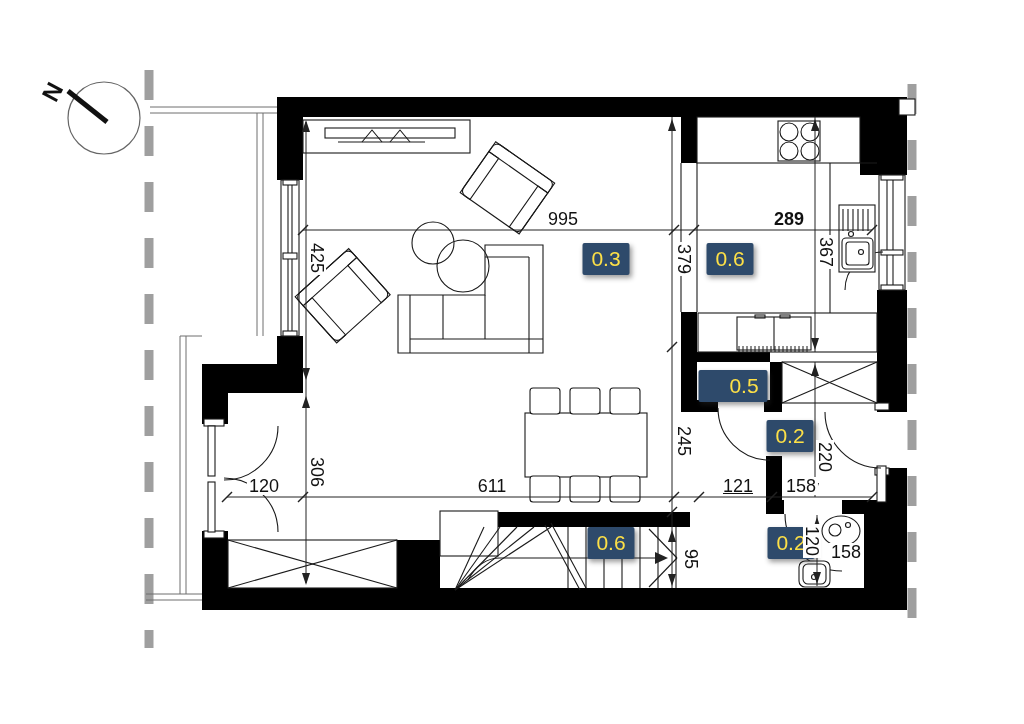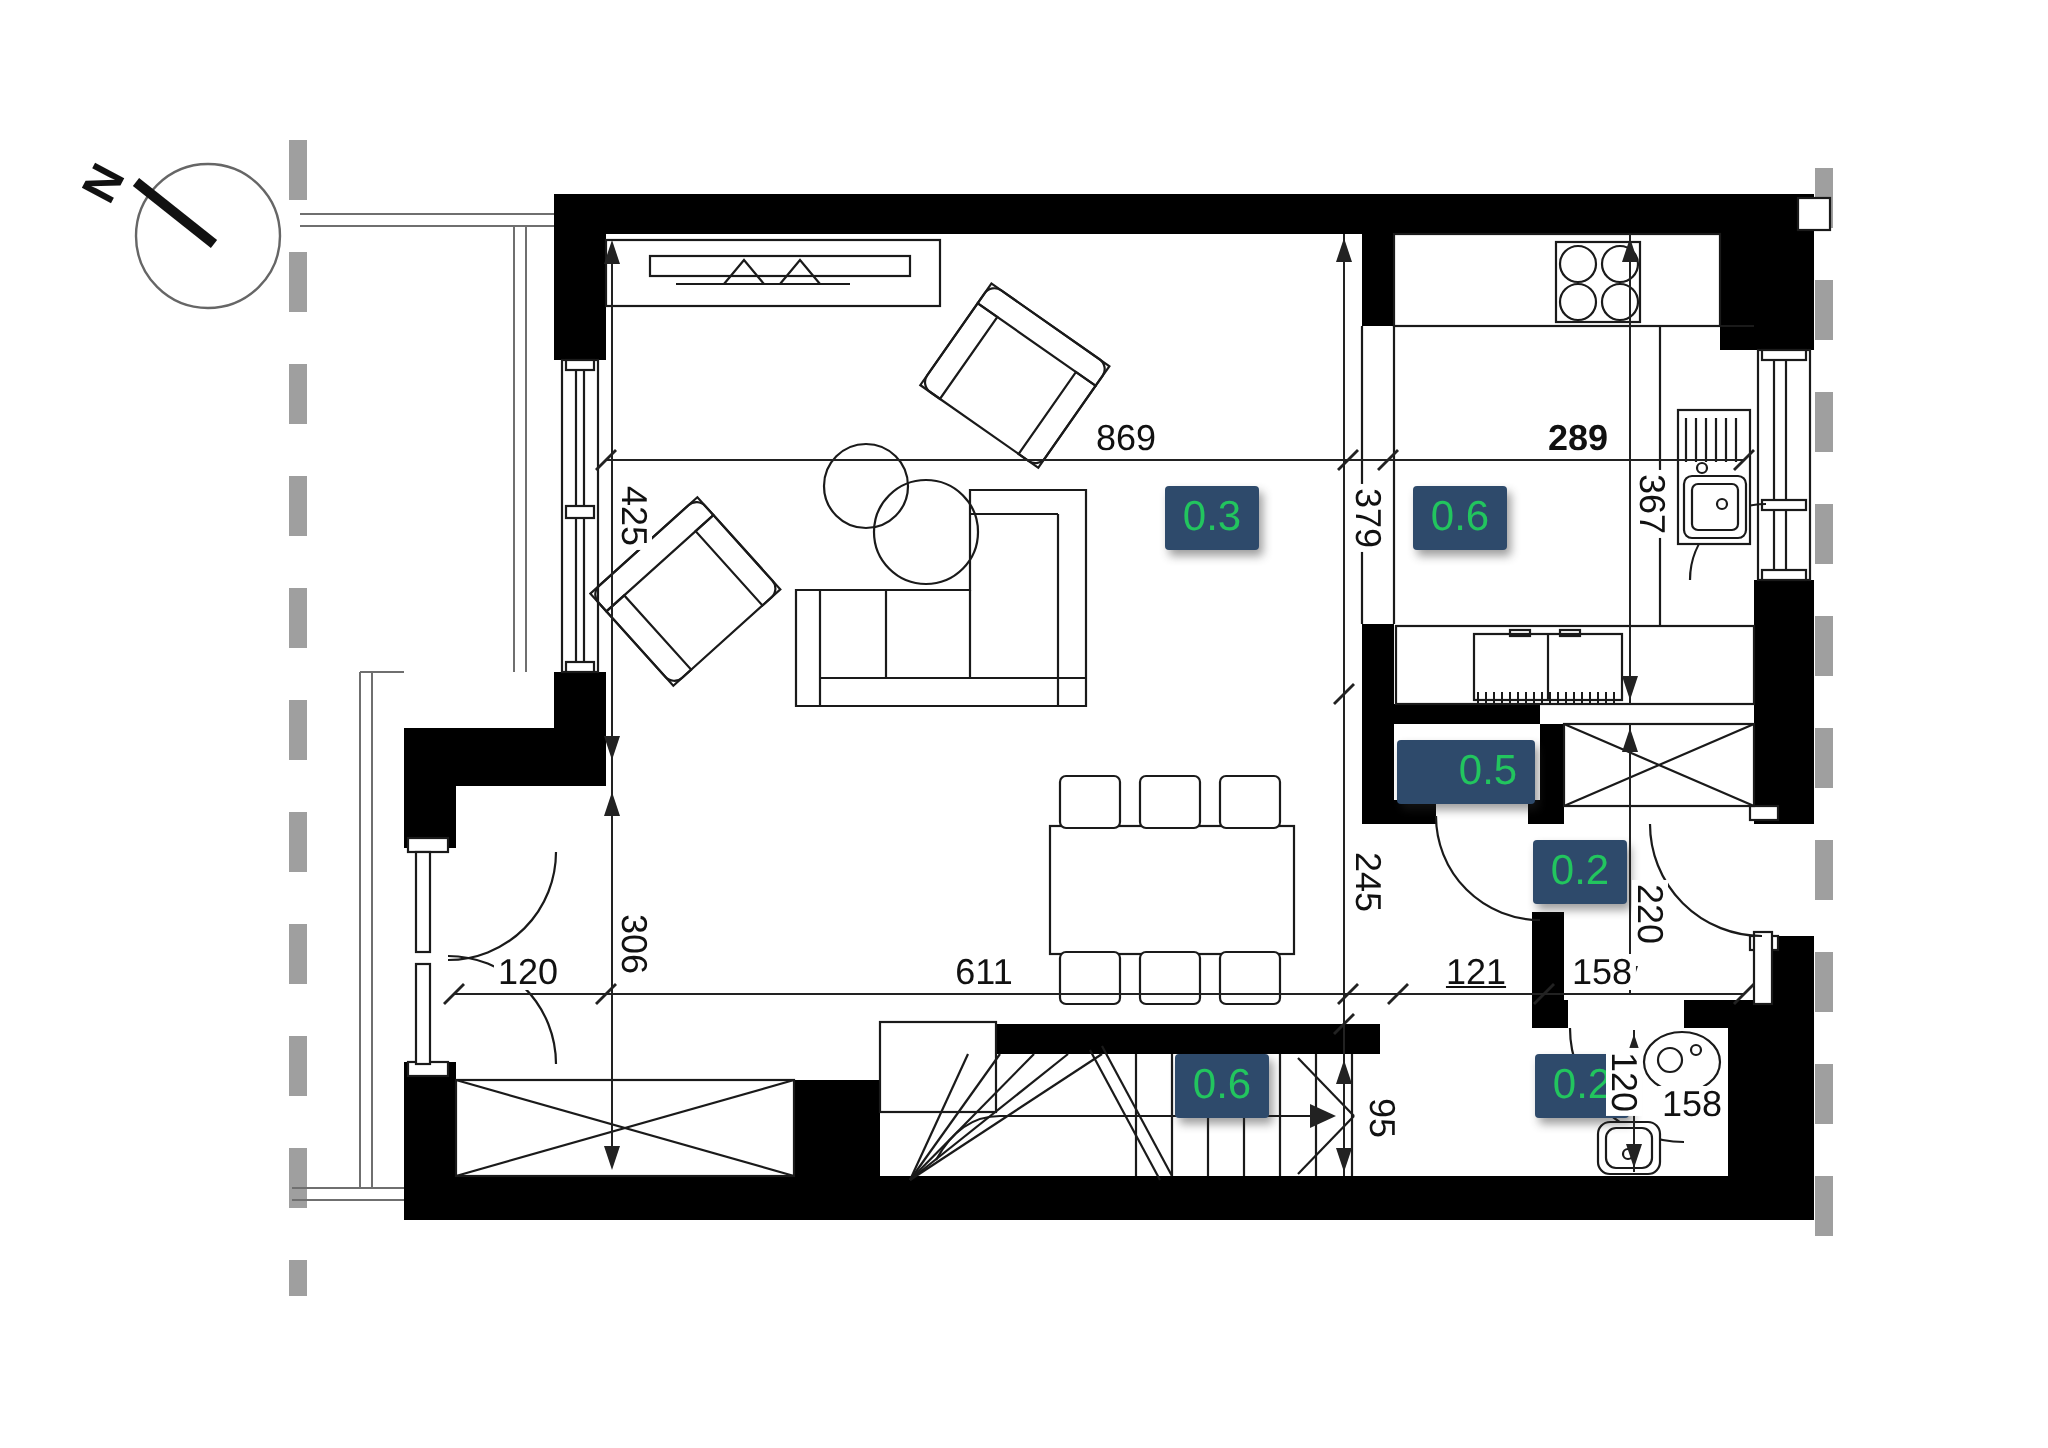--- a/index.html
+++ b/index.html
@@ -11,21 +11,21 @@
   .thin{stroke:#6f6f6f;stroke-width:1;fill:none;}
   .w{fill:var(--wall,#000);stroke:none;}
   .dim-line{stroke:#222;stroke-width:1;fill:none;}
   .tick{stroke:#222;stroke-width:1.4;}
   .arr{fill:#222;stroke:none;}
   .dash{stroke:var(--boundary-dash,#9f9f9f);stroke-width:9;stroke-dasharray:30 26;fill:none;}
   .dim{position:absolute;transform:translate(-50%,-50%);font-size:18px;color:#111;
        background:var(--background,#fff);padding:0 2px;line-height:1;white-space:nowrap;}
   .dim.vert{transform:translate(-50%,-50%) rotate(90deg);}
   .badge{position:absolute;width:47px;height:32px;transform:translate(-50%,-50%);
-         background:var(--room-badge,#2e4a6b);color:#22c55e;display:flex;align-items:center;
+         background:var(--room-badge,#2e4a6b);color:#fde047;display:flex;align-items:center;
          justify-content:center;font-size:21px;border-radius:2px;
          box-shadow:2px 3px 5px rgba(40,40,40,.45);}
   .north-n{position:absolute;left:44px;top:78px;font-size:24px;font-weight:bold;color:#111;
            transform:rotate(-62deg);}
 </style>
 </head>
 <body>
 
 <div id="stage">
 
@@ -301,21 +301,21 @@
 
   <div class="north-n">N</div>
 
   <div class="badge" style="left:606px;top:259px;">0.3</div>
   <div class="badge" style="left:730px;top:259px;">0.6</div>
   <div class="badge" style="left:733px;top:386px;padding-left:22px;">0.5</div>
   <div class="badge" style="left:790px;top:436px;">0.2</div>
   <div class="badge" style="left:611px;top:543px;">0.6</div>
   <div class="badge" style="left:791px;top:543px;">0.2</div>
 
-  <div class="dim" style="left:563px;top:219px;">869</div>
+  <div class="dim" style="left:563px;top:219px;">995</div>
   <div class="dim" style="left:789px;top:219px;font-weight:bold;">289</div>
   <div class="dim vert" style="left:317px;top:258px;">425</div>
   <div class="dim vert" style="left:684px;top:259px;">379</div>
   <div class="dim vert" style="left:826px;top:252px;">367</div>
   <div class="dim vert" style="left:684px;top:441px;">245</div>
   <div class="dim vert" style="left:317px;top:472px;">306</div>
   <div class="dim vert" style="left:825px;top:457px;">220</div>
   <div class="dim" style="left:264px;top:486px;">120</div>
   <div class="dim" style="left:492px;top:486px;text-align:center;">611</div>
   <div class="dim" style="left:738px;top:486px;text-decoration:underline;">121</div>

